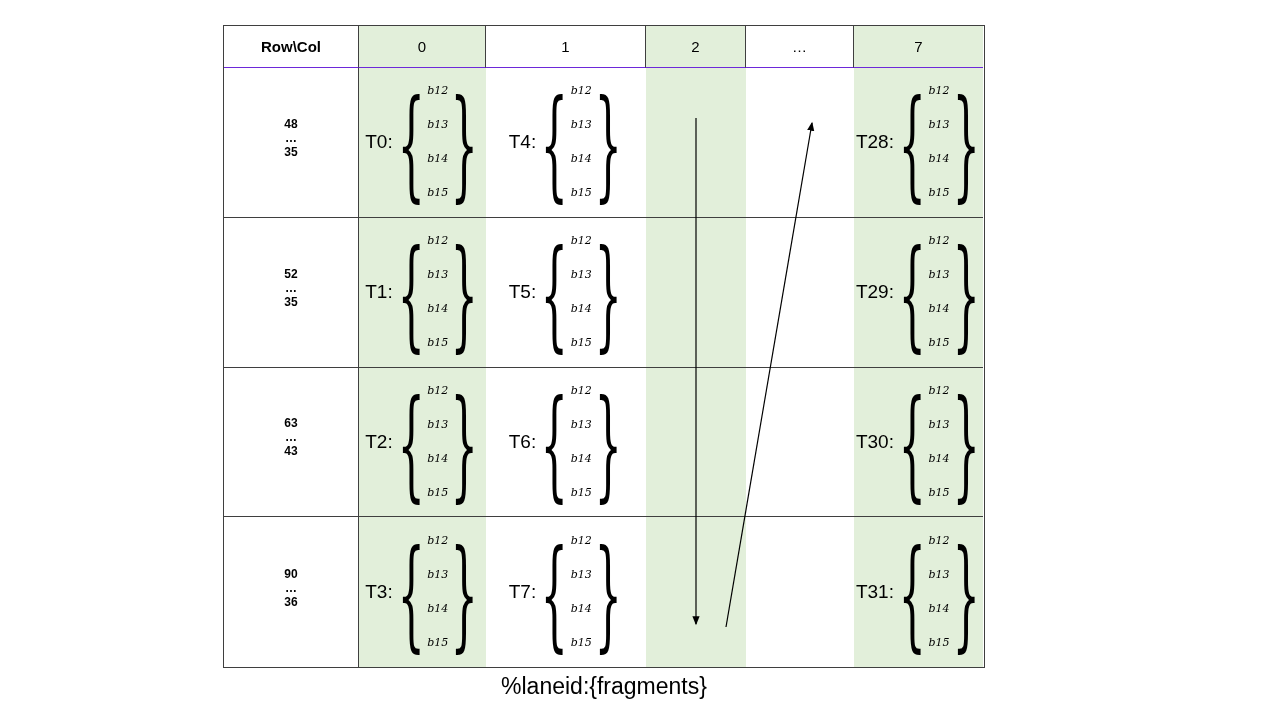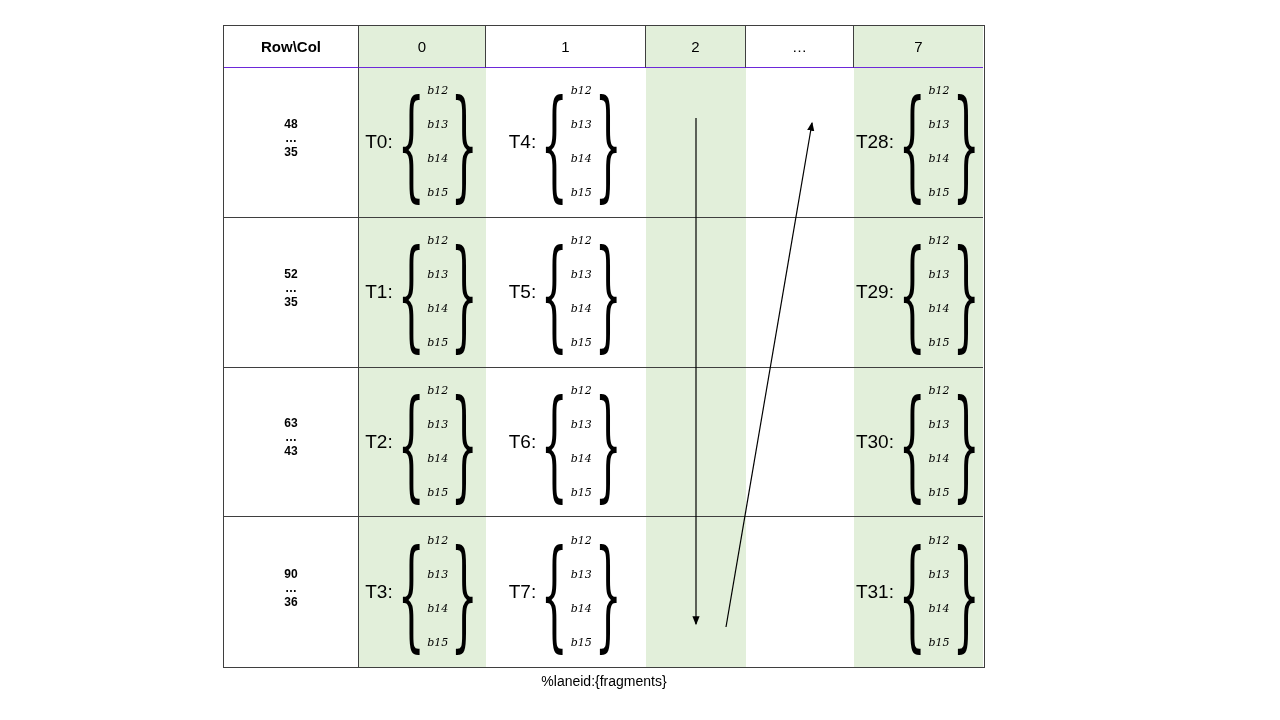--- a/index.html
+++ b/index.html
@@ -57,21 +57,21 @@
     font-style: italic;
     font-size: 11px;
     height: 34px; line-height: 34px;
     text-align: center;
   }
   .arrows { position: absolute; left: 0; top: 0; pointer-events: none; }
   .caption {
     position: absolute;
     left: 223px; top: 673px; width: 762px;
     text-align: center;
-    font-size: 14px;
+    font-size: 23px;
   }
 </style>
 </head>
 <body>
 
 <div class="tbl">
 
   <div class="row">
     <div class="hcell rowcol">Row\Col</div>
     <div class="hcell shaded">0</div>

